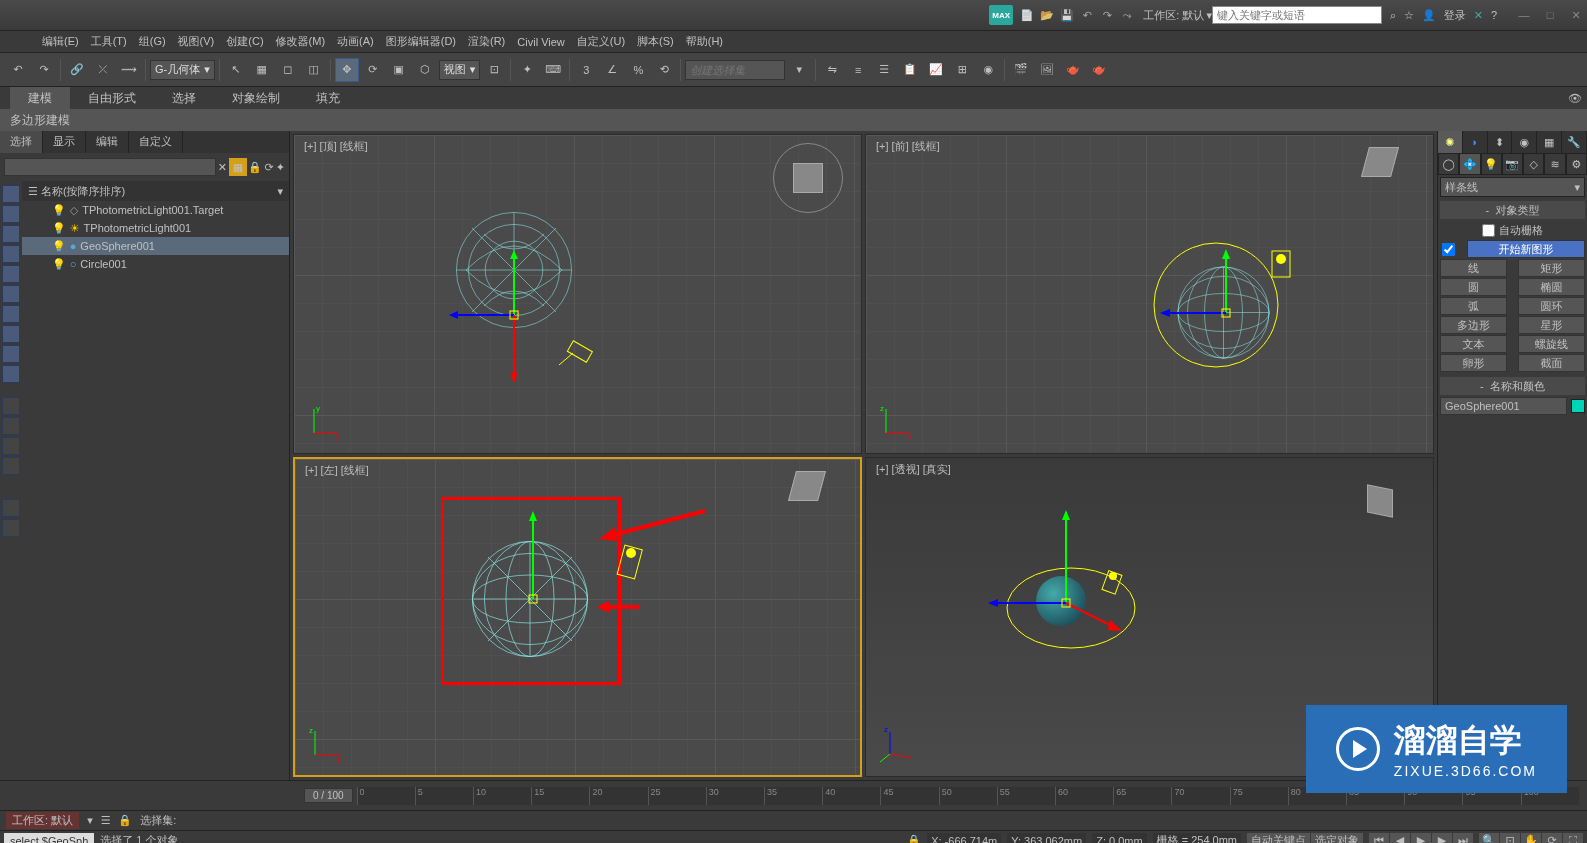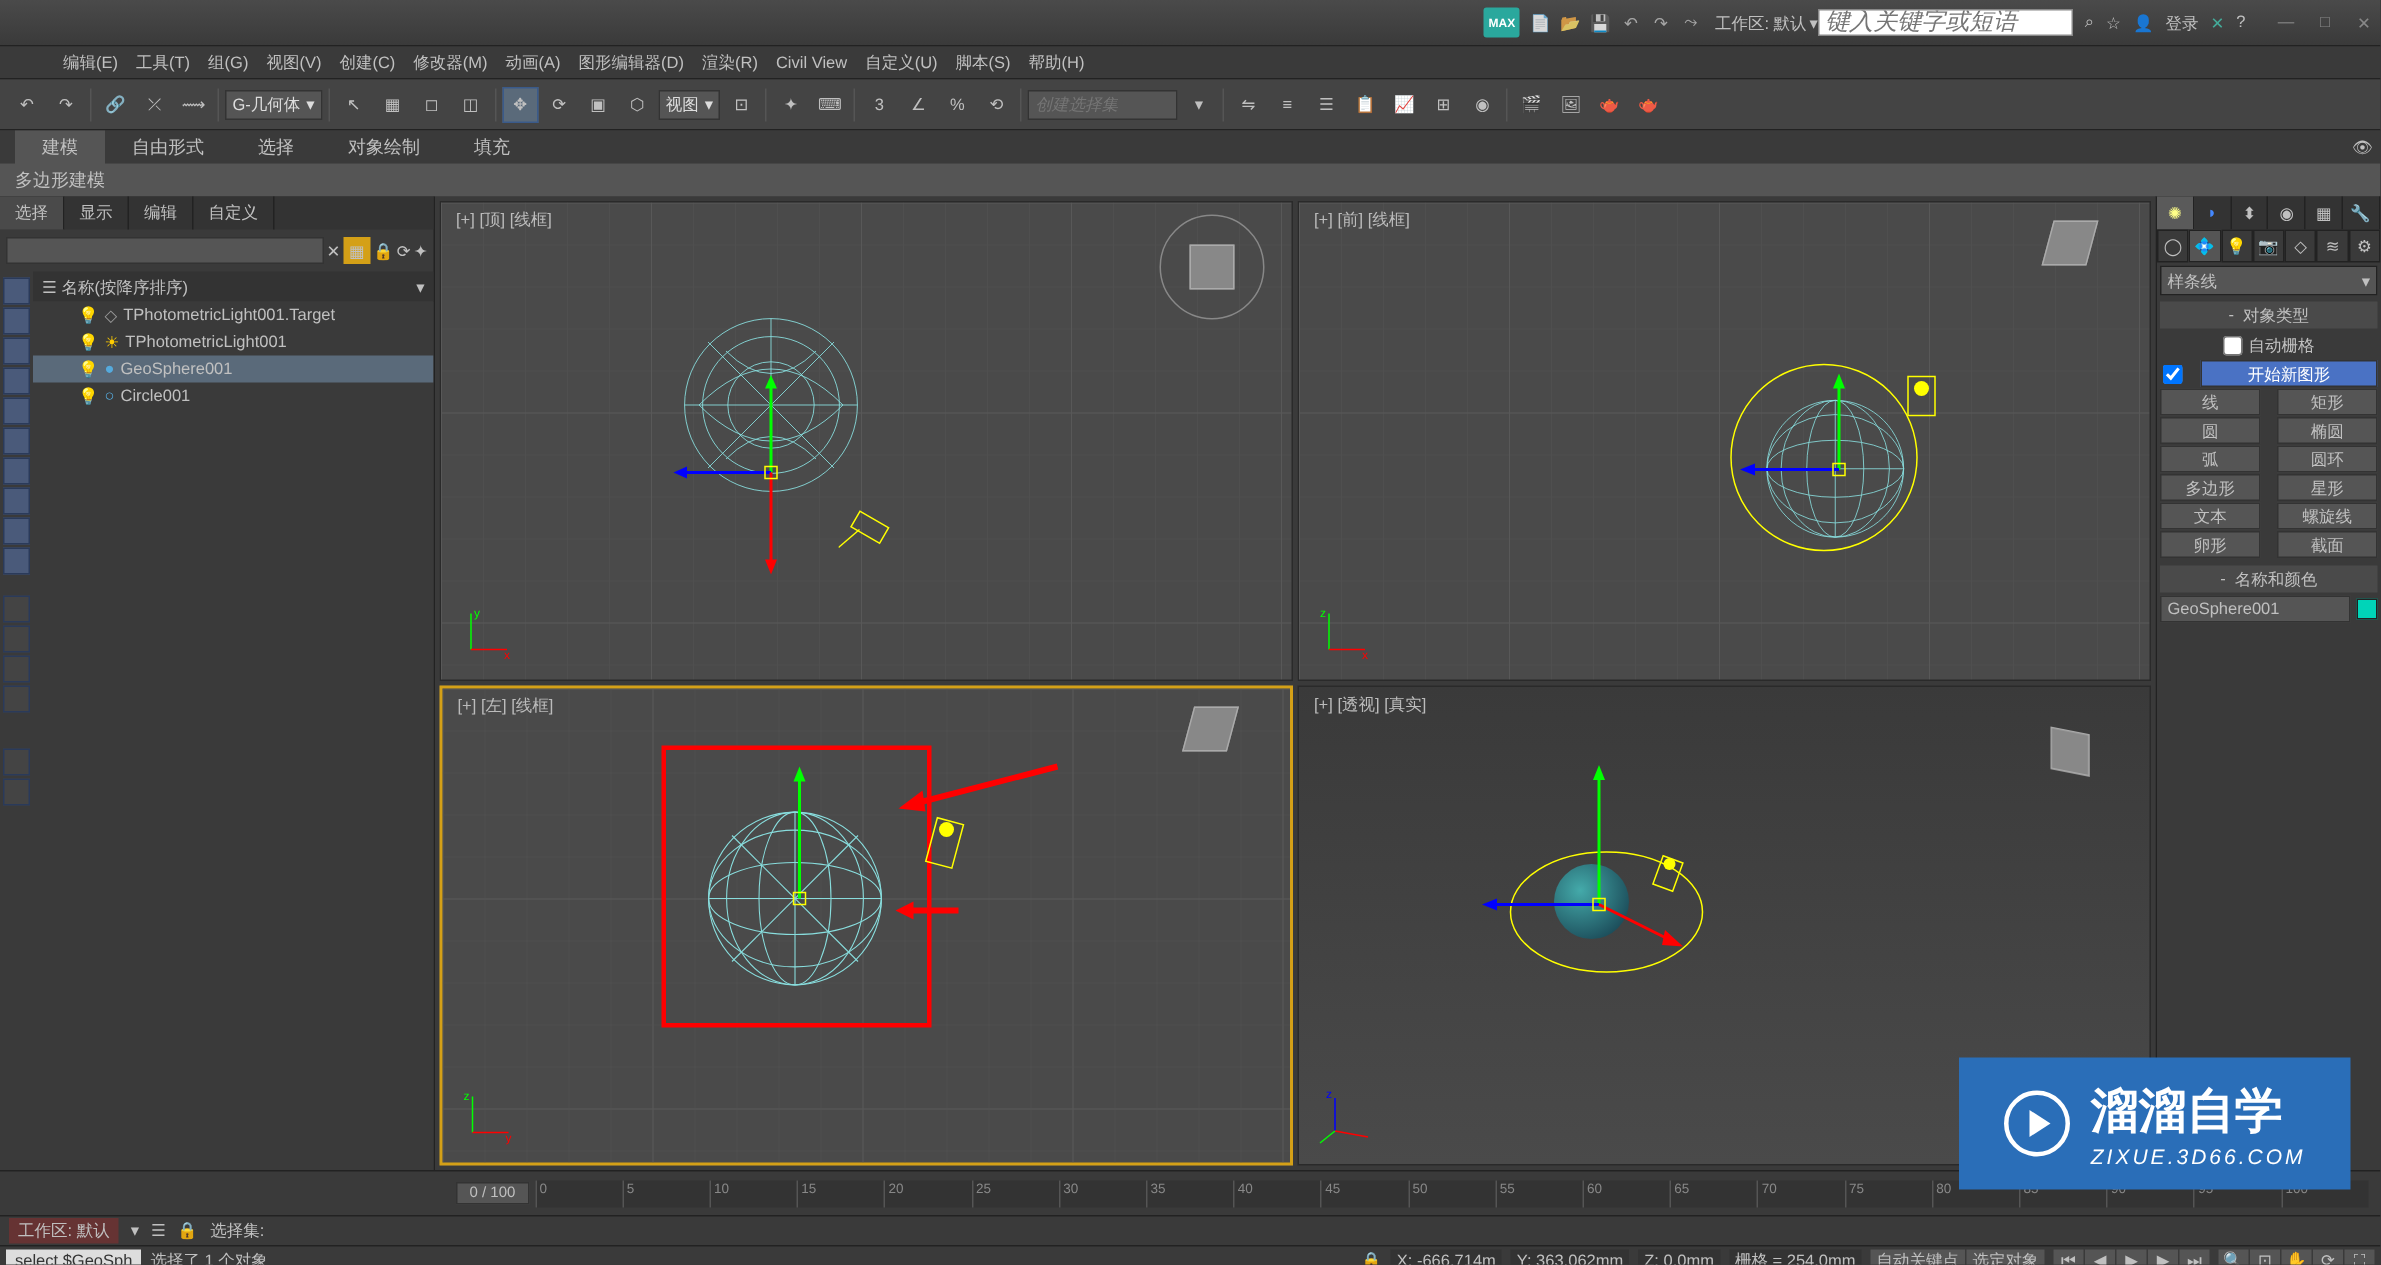--- a/index.html
+++ b/index.html
@@ -5,21 +5,21 @@
 * { margin: 0; padding: 0; box-sizing: border-box; font-family: "Microsoft YaHei", Arial, sans-serif; }
 body { background: #393939; color: #c0c0c0; font-size: 11px; overflow: hidden; width: 1587px; height: 843px; }
 
 
 .titlebar { height: 31px; background: linear-gradient(#4a4a4a,#3a3a3a); display: flex; align-items: center; padding: 0 4px; border-bottom: 1px solid #222; justify-content: flex-end; }
 .titlebar .app-icon { width: 24px; height: 20px; background: #2aa89d; border-radius: 2px; display: flex; align-items: center; justify-content: center; font-size: 8px; font-weight: bold; color: #fff; margin-right: 6px; }
 .titlebar .qat { display: flex; gap: 4px; margin-right: 8px; }
 .titlebar .qat-btn { width: 16px; height: 16px; display: flex; align-items: center; justify-content: center; cursor: pointer; opacity: .8; }
 .titlebar .wsarea { display: flex; align-items: center; gap: 2px; }
 .titlebar .title { flex: 1; text-align: center; font-size: 12px; color: #ddd; }
-.titlebar .search { width: 170px; height: 18px; background: #fff; border: 1px solid #888; font-size: 16px; padding: 0 4px; font-style: italic; color: #888; }
+.titlebar .search { width: 170px; height: 18px; background: #fff; border: 1px solid #888; font-size: 11px; padding: 0 4px; color: #888; }
 .titlebar .right { display: flex; align-items: center; gap: 8px; }
 .titlebar .win { display: flex; gap: 12px; margin-left: 12px; }
 .titlebar .win span { width: 14px; text-align: center; cursor: pointer; color: #888; }
 
 
 .menubar { height: 22px; background: #3a3a3a; display: flex; align-items: center; padding-left: 36px; border-bottom: 1px solid #222; }
 .menubar .menu-item { padding: 0 6px; font-size: 11px; cursor: pointer; }
 
 
 .toolbar { height: 34px; background: #444; display: flex; align-items: center; padding: 0 6px; gap: 2px; border-bottom: 1px solid #222; }
@@ -109,21 +109,21 @@
 
 .bottom { height: 18px; background: #3a3a3a; display: flex; align-items: center; font-size: 11px; padding: 0 4px; gap: 8px; }
 .bottom .script-line { background: #ddd; color: #333; padding: 0 6px; height: 16px; display: flex; align-items: center; }
 
 
 .watermark { position: absolute; right: 20px; bottom: 50px; background: #2a6eb8; padding: 14px 30px; display: flex; align-items: center; gap: 14px; z-index: 100; }
 .watermark .wm-icon { width: 44px; height: 44px; border: 3px solid #fff; border-radius: 50%; display: flex; align-items: center; justify-content: center; }
 .watermark .wm-icon::before { content: ""; border-left: 14px solid #fff; border-top: 9px solid transparent; border-bottom: 9px solid transparent; margin-left: 4px; }
 .watermark .wm-text { color: #fff; }
 .watermark .wm-big { font-size: 32px; font-weight: bold; }
-.watermark .wm-small { font-size: 14px; letter-spacing: 2px; font-style: italic; }
+.watermark .wm-small { font-size: 14px; letter-spacing: 2px; }
 
 
 .ws-bar { height: 20px; background: #3a3a3a; display: flex; align-items: center; gap: 8px; padding: 0 6px; font-size: 11px; border-top: 1px solid #222; }
 .ws-bar .ws-label { background: #633; padding: 1px 6px; }
 </style>
 </head>
 <body>
 
 <div class="titlebar">
   <div class="app-icon">MAX</div>

